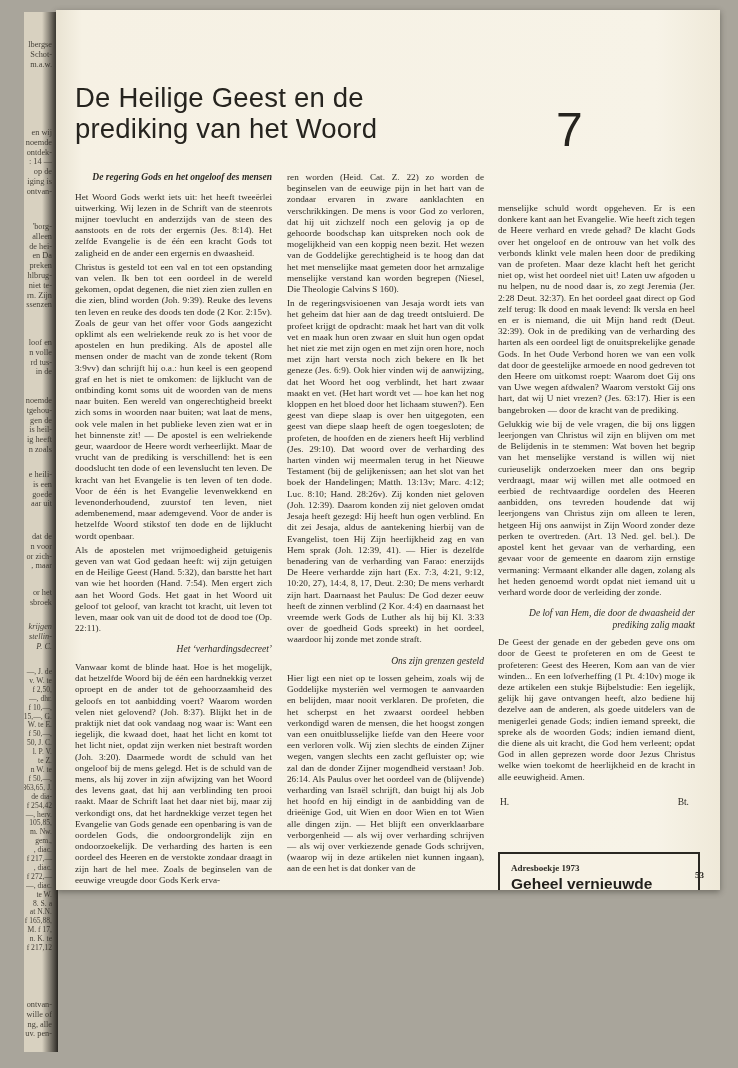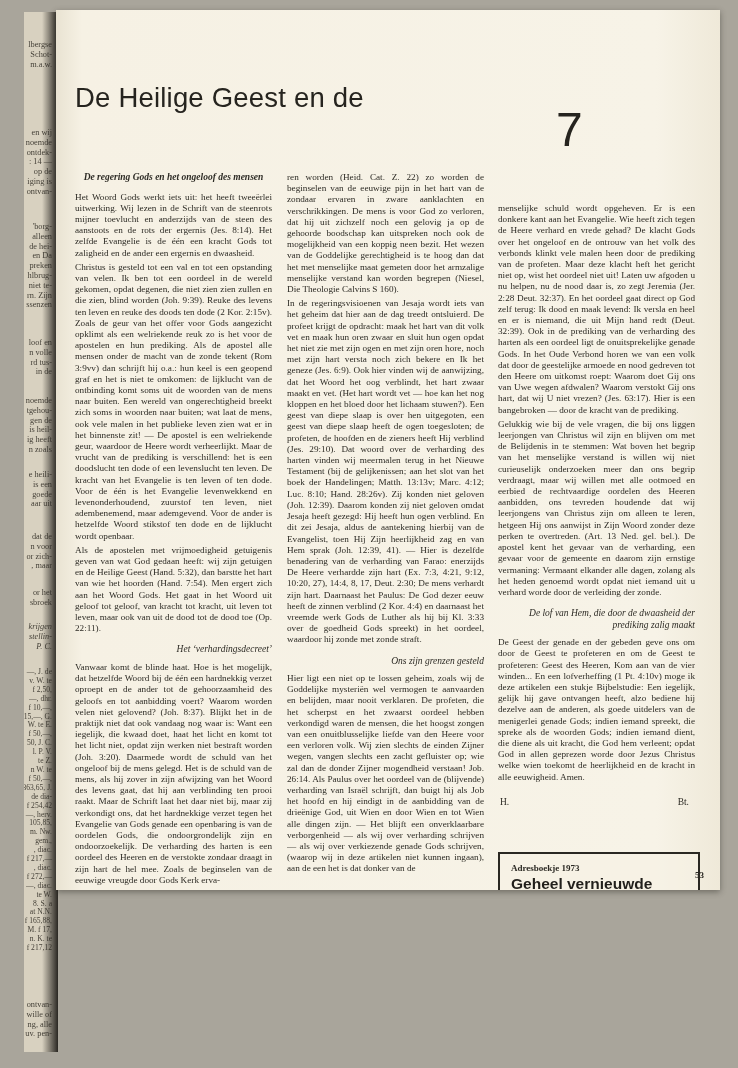--- a/index.html
+++ b/index.html
@@ -43,21 +43,21 @@
   .col {
     position:absolute; top:162px; width:197px;
     font-size:9.2px; line-height:11.2px; text-align:justify; color:#2d2b25;
   }
   .col1 { left:19px; }
   .col2 { left:231px; }
   .col3 { left:442px;margin-top:31px; }
   .col p { margin:0 0 3px 0; }
   .intro-heading {
     font-style:italic; font-weight:bold; font-size:9.5px; line-height:11.5px;
-    margin-bottom:8px; text-align:center;
+    margin-bottom:8px; text-align:right;
   }
   .subhead {
     font-style:italic; font-weight:normal; font-size:9.5px; line-height:11.5px;
     margin:10px 0 6px 0; text-align:right;
   }
   .signature {
     display:flex; justify-content:space-between;
     margin-top:14px; padding:0 6px 0 2px; font-size:9.5px;
   }
   .ad-box {
@@ -160,20 +160,21 @@
     <div class="frag" style="top:988px">ontvan-
 wille of
 ng, alle
 uv. pen-</div>
   </div>
 
   <div class="page">
 
     <div class="title">
       <div>De Heilige Geest en de</div>
+      <div>prediking van het Woord</div>
     </div>
     <div class="issue-num">7</div>
 
     <div class="col col1">
       <div class="intro-heading">De regering Gods en het ongeloof des mensen</div>
       <p>Het Woord Gods werkt iets uit: het heeft tweeërlei uitwerking. Wij lezen in de Schrift van de steenrots mijner toevlucht en anderzijds van de steen des aanstoots en de rots der ergernis (Jes. 8:14). Het zelfde Evangelie is de één een kracht Gods tot zaligheid en de ander een ergernis en dwaasheid.</p>
       <p>Christus is gesteld tot een val en tot een opstanding van velen. Ik ben tot een oordeel in de wereld gekomen, opdat degenen, die niet zien zien zullen en die zien, blind worden (Joh. 9:39). Reuke des levens ten leven en reuke des doods ten dode (2 Kor. 2:15v). Zoals de geur van het offer voor Gods aangezicht opklimt als een welriekende reuk zo is het voor de apostelen en hun prediking. Als de apostel alle mensen onder de macht van de zonde tekent (Rom 3:9vv) dan schrijft hij o.a.: hun keel is een geopend graf en het is niet te omkomen: de lijklucht van de ontbinding komt soms uit de woorden van de mens naar buiten. Een wereld van ongerechtigheid breekt zich soms in woorden naar buiten; wat laat de mens, ook vele malen in het publieke leven zien wat er in het binnenste zit! — De apostel is een welriekende geur, waardoor de Heere wordt verheerlijkt. Maar de vrucht van de prediking is verschillend: het is een doodslucht ten dode of een levenslucht ten leven. De kracht van het Evangelie is ten leven of ten dode. Voor de één is het Evangelie levenwekkend en levenonderhoudend, zuurstof ten leven, niet adembenemend, maar ademgevend. Voor de ander is hetzelfde Woord stikstof ten dode en de lijklucht wordt openbaar.</p>
       <p>Als de apostelen met vrijmoedigheid getuigenis geven van wat God gedaan heeft: wij zijn getuigen en de Heilige Geest (Hand. 5:32), dan barstte het hart van wie het hoorden (Hand. 7:54). Men ergert zich aan het Woord Gods. Het gaat in het Woord uit geloof tot geloof, van kracht tot kracht, uit leven tot leven, maar ook van uit de dood tot de dood toe (Op. 22:11).</p>
       <h3 class="subhead">Het ‘verhardingsdecreet’</h3>
       <p>Vanwaar komt de blinde haat. Hoe is het mogelijk, dat hetzelfde Woord bij de één een hardnekkig verzet oproept en de ander tot de gehoorzaamheid des geloofs en tot aanbidding voert? Waarom worden velen niet gelovend? (Joh. 8:37). Blijkt het in de praktijk niet dat ook vandaag nog waar is: Want een iegelijk, die kwaad doet, haat het licht en komt tot het licht niet, opdat zijn werken niet bestraft worden (Joh. 3:20). Daarmede wordt de schuld van het ongeloof bij de mens gelegd. Het is de schuld van de mens, als hij zover in zijn afwijzing van het Woord des levens gaat, dat hij aan verblinding ten prooi raakt. Maar de Schrift laat het daar niet bij, maar zij verkondigt ons, dat het hardnekkige verzet tegen het Evangelie van Gods genade een openbaring is van de oordelen Gods, die ondoorgrondelijk zijn en ondoorzoekelijk. De verharding des harten is een oordeel des Heeren en de verstokte zondaar draagt in zijn hart de hel mee. Zoals de beginselen van de eeuwige vreugde door Gods Kerk erva-</p>

